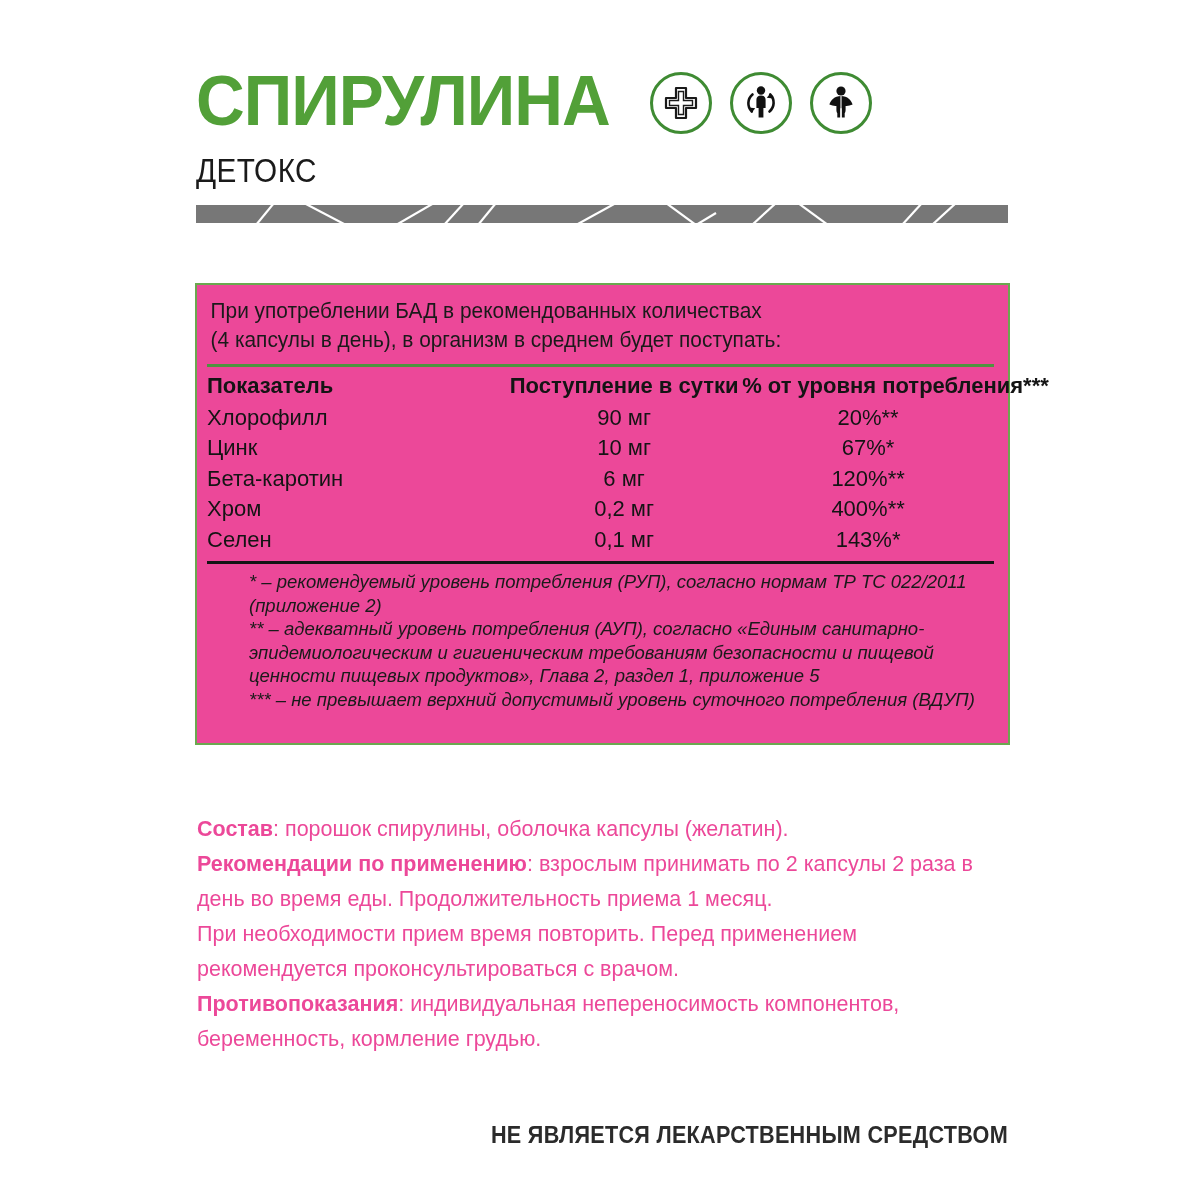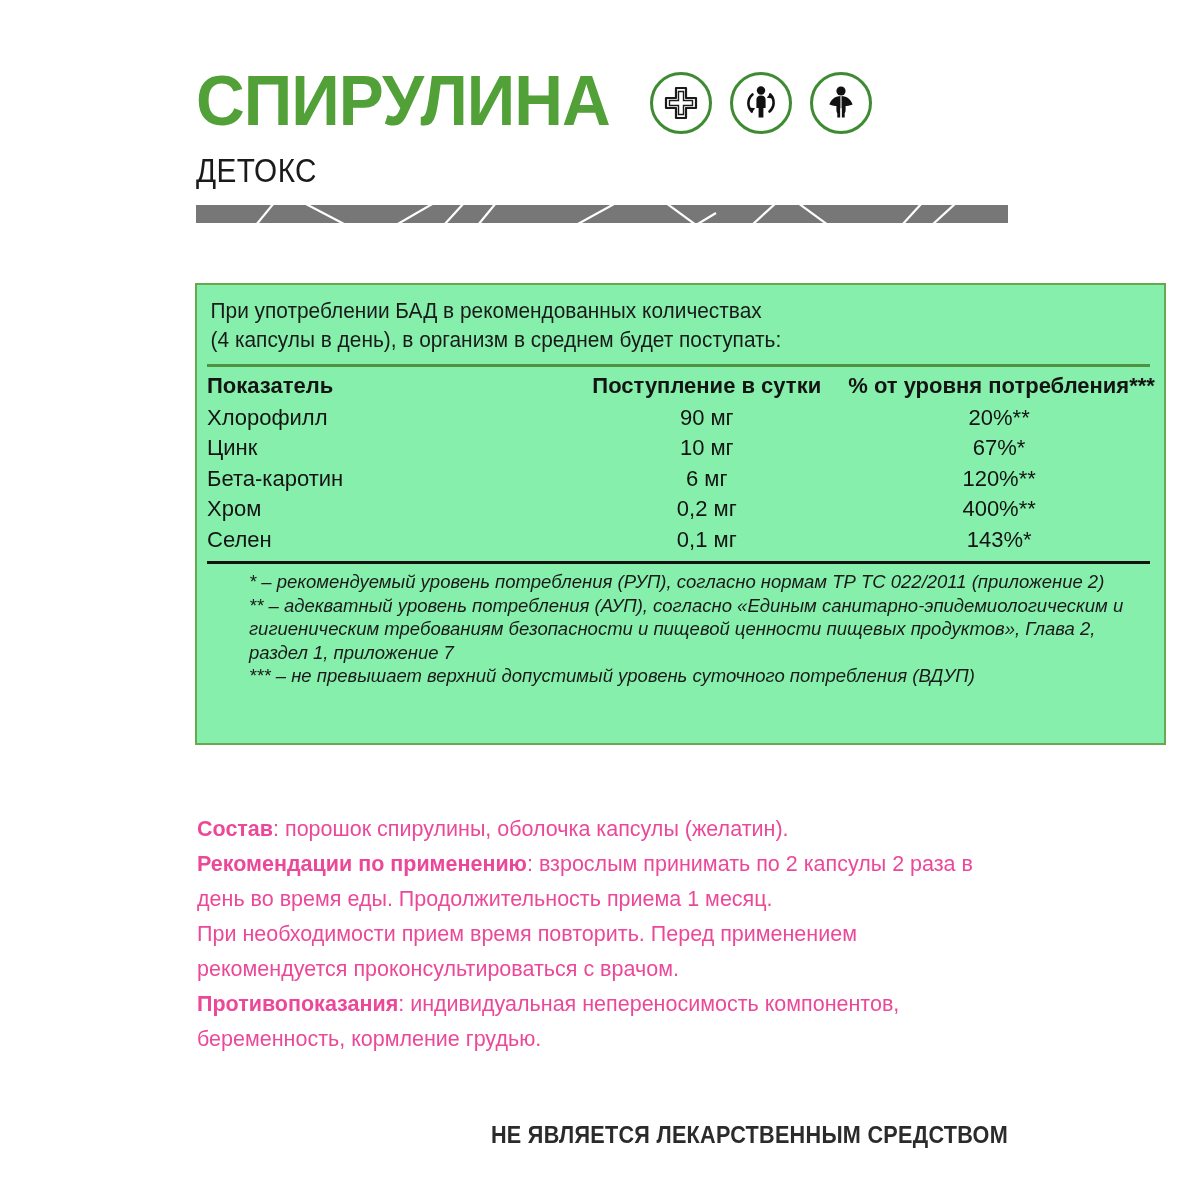--- a/index.html
+++ b/index.html
@@ -79,25 +79,25 @@
     background: #777777;
     overflow: hidden;
   }
   .stripe-band svg { display: block; }
 
   
   .nutrition-box {
     position: absolute;
     left: 195px;
     top: 283px;
-    width: 971px;
+    width: 815px;
     height: 462px;
     border: 2px solid #6aa84f;
     box-sizing: border-box;
-    background: #86efac;
+    background: #ec4899;
   }
   .intro {
     padding: 12px 14px 0 14px;
     font-size: 21.5px;
     line-height: 29px;
     color: #1a1a1a;
     transform: scaleX(0.97);
     transform-origin: left top;
   }
   .rule-green {
@@ -278,21 +278,21 @@
         <td class="col-dose">0,1 мг</td>
         <td class="col-pct">143%*</td>
       </tr>
     </tbody>
   </table>
 
   <div class="rule-black"></div>
 
   <div class="footnotes">
     <p>* – рекомендуемый уровень потребления (РУП), согласно нормам ТР ТС 022/2011 (приложение 2)</p>
-    <p>** – адекватный уровень потребления (АУП), согласно «Единым санитарно-эпидемиологическим и гигиеническим требованиям безопасности и пищевой ценности пищевых продуктов», Глава 2, раздел 1, приложение 7</p>
+    <p>** – адекватный уровень потребления (АУП), согласно «Единым санитарно-эпидемиологическим и гигиеническим требованиям безопасности и пищевой ценности пищевых продуктов», Глава 2, раздел 1, приложение 5</p>
     <p>*** – не превышает верхний допустимый уровень суточного потребления (ВДУП)</p>
   </div>
 </div>
 
 <div class="body-text">
   <p><b>Состав</b><span>: порошок спирулины, оболочка капсулы (желатин).</span></p>
   <p><b>Рекомендации по применению</b><span>: взрослым принимать по 2 капсулы 2 раза в день во время еды. Продолжительность приема 1 месяц.</span></p>
   <p>При необходимости прием время повторить. Перед применением рекомендуется проконсультироваться с врачом.</p>
   <p><b>Противопоказания</b><span>: индивидуальная непереносимость компонентов, беременность, кормление грудью.</span></p>
 </div>

